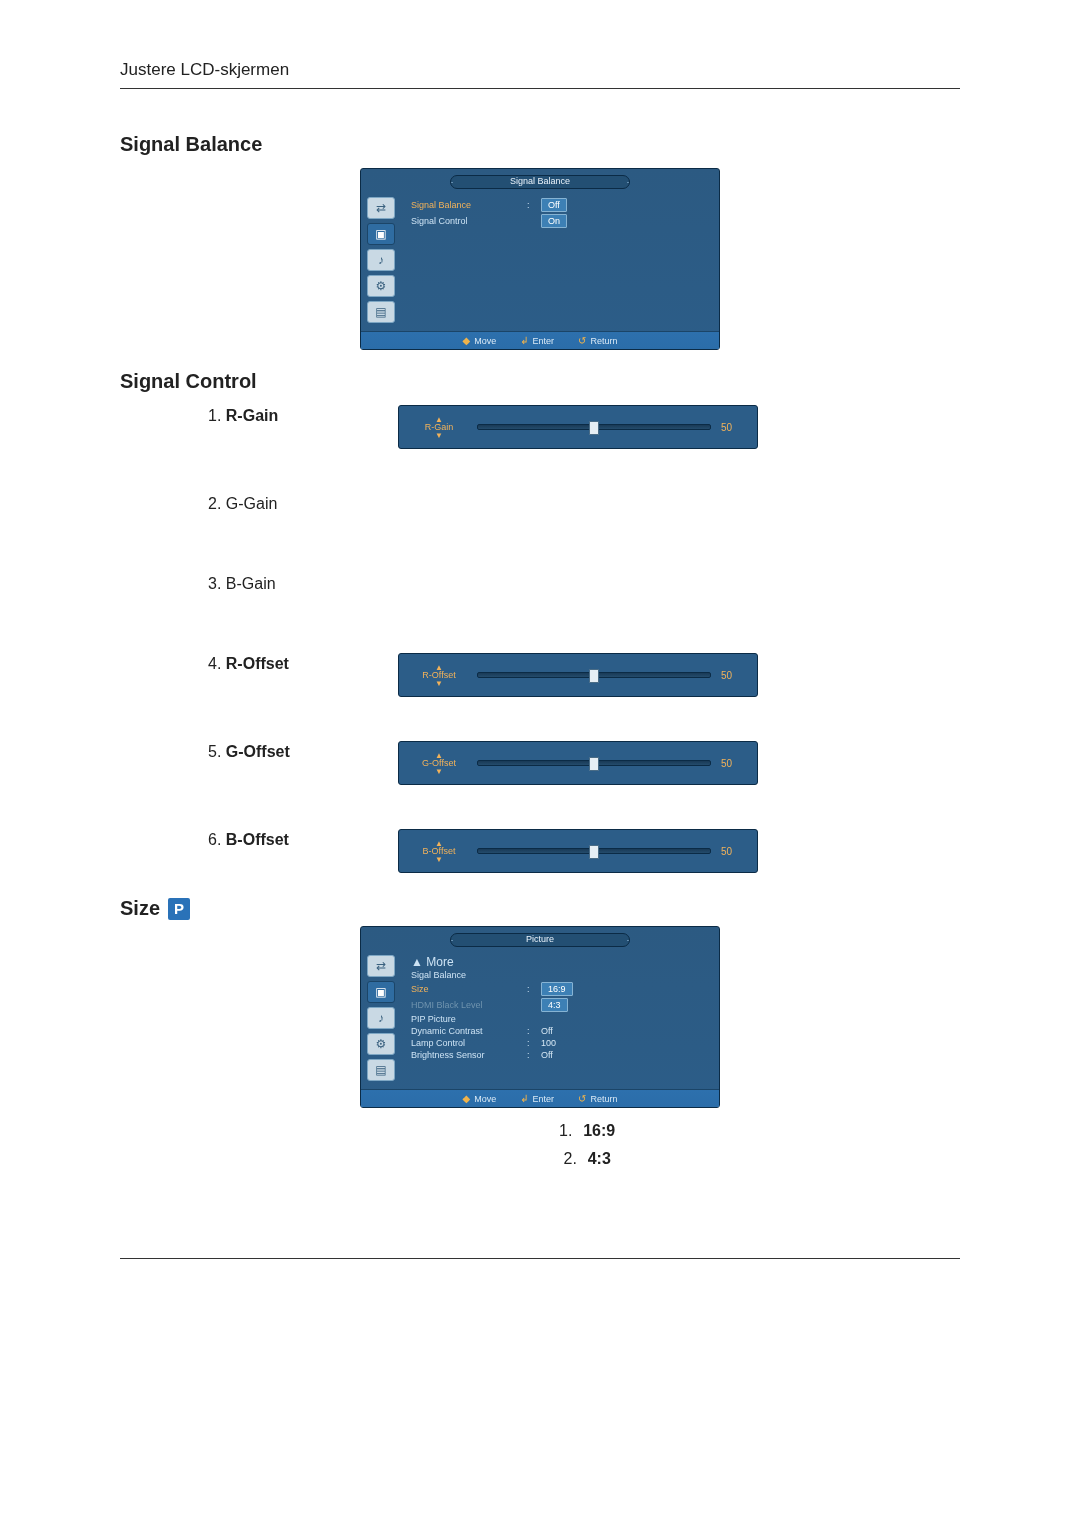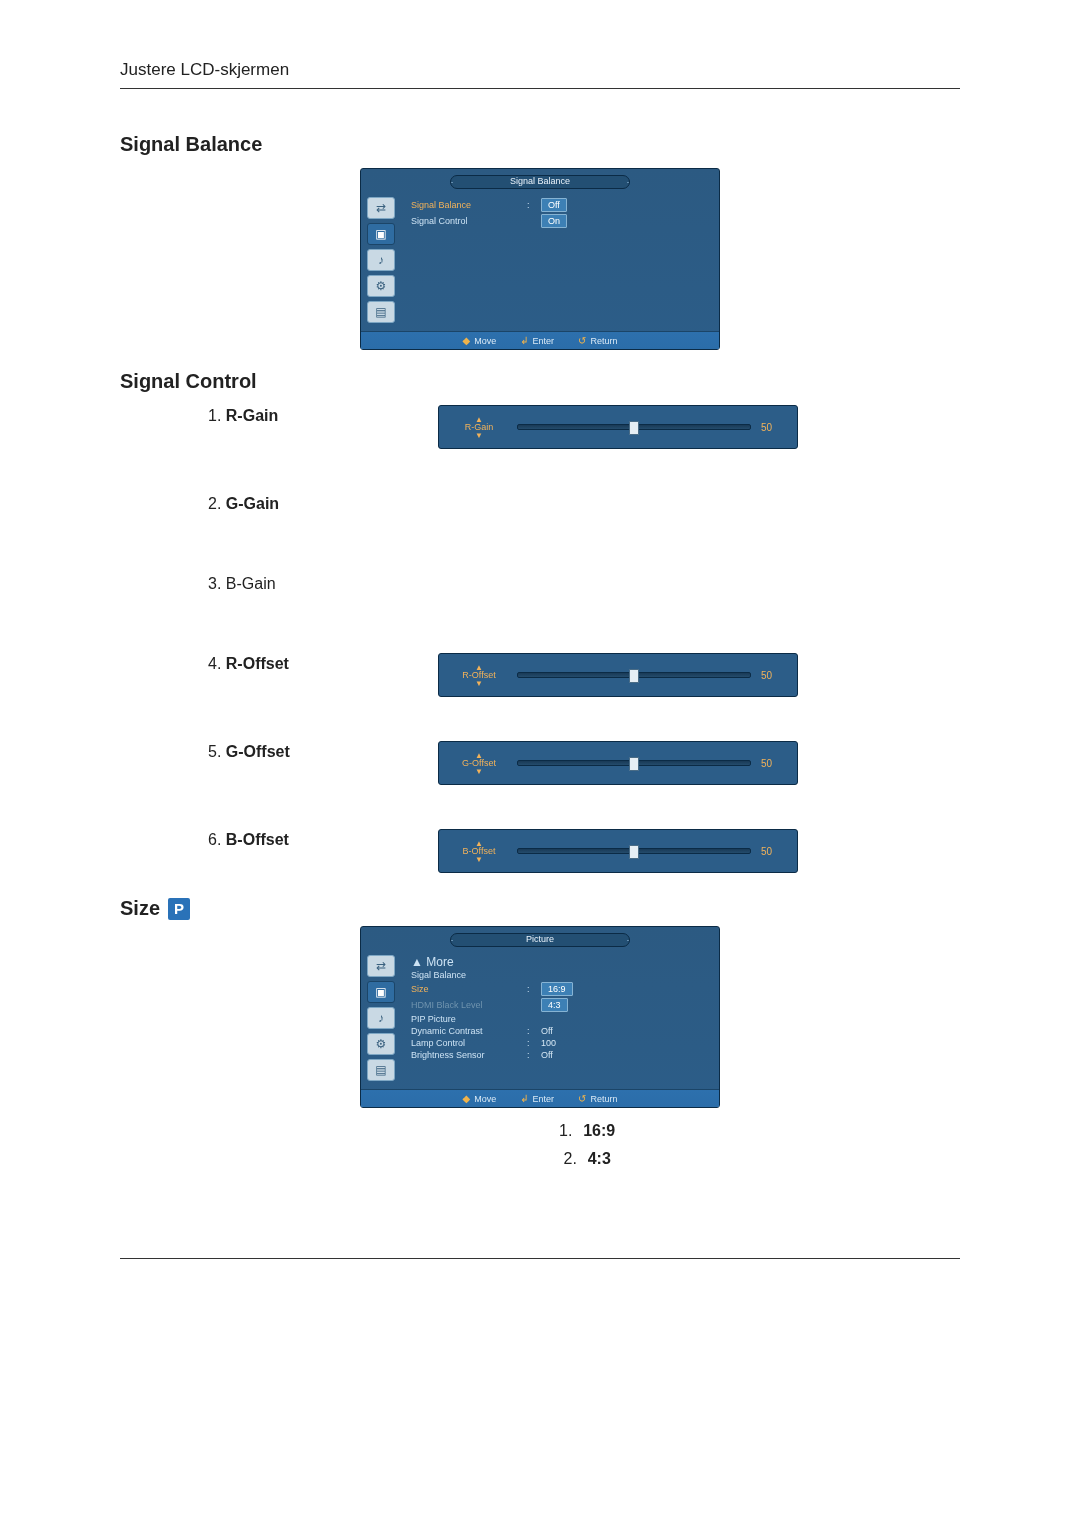--- a/index.html
+++ b/index.html
@@ -27,21 +27,21 @@
       font-weight: bold;
       margin-bottom: 12px;
     }
     .section { margin-bottom: 20px; }
     .osd-wrap { display:flex; justify-content:center; margin: 6px 0 14px; }
     .body-text { margin-left: 88px; font-size: 16px; margin-bottom: 18px; }
     .ol { margin-left: 88px; }
     .ol .item { font-size: 16px; margin: 0 0 10px; text-align: center; }
     .ol .num { display:inline-block; width:26px; }
     .ol .label { font-weight:bold; }
-    .item-row { display:flex; align-items:flex-start; gap:40px; margin-bottom: 44px; }
+    .item-row { display:flex; align-items:flex-start; margin-bottom: 44px; }
     .item-row .text { width: 190px; font-size:16px; padding-top:2px; }
     .item-row .graphic { flex:1; }
     .size-h { display:flex; align-items:center; gap:8px; margin-top:24px; }
     .p-badge {
       width:22px; height:22px; background:#2a72b8; color:#fff; font-weight:bold;
       display:inline-flex; align-items:center; justify-content:center; font-size:15px; border-radius:2px;
     }
 
     
     .osd {
@@ -209,21 +209,21 @@
                 <div class="slider-thumb" style="left:50%"></div>
               </div>
             <div class="slider-value">50</div>
           </div>
         </div>
       </div>
 
       <div class="item-row" style="margin-left:88px; margin-bottom:60px">
         <div class="text">
           <span class="num">2.</span>
-          <span class="label" style="font-weight:bold">G-Gain</span>
+          <span class="label" style="font-weight:normal">G-Gain</span>
         </div>
         <div class="graphic"></div>
       </div>
 
       <div class="item-row" style="margin-left:88px; margin-bottom:60px">
         <div class="text">
           <span class="num">3.</span>
           <span class="label" style="font-weight:normal">B-Gain</span>
         </div>
         <div class="graphic"></div>

